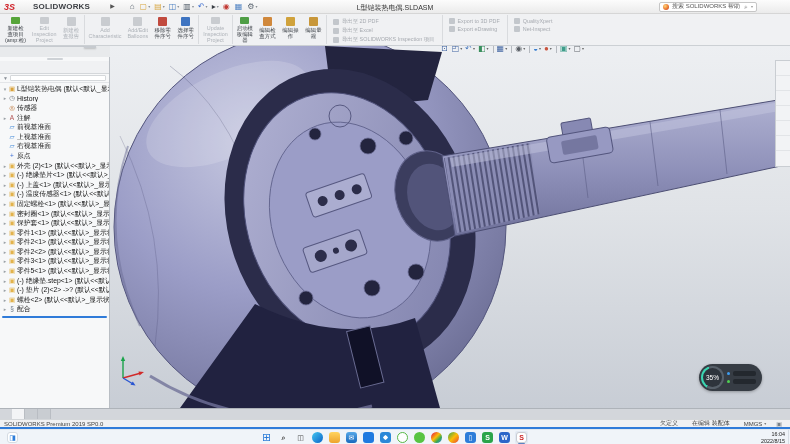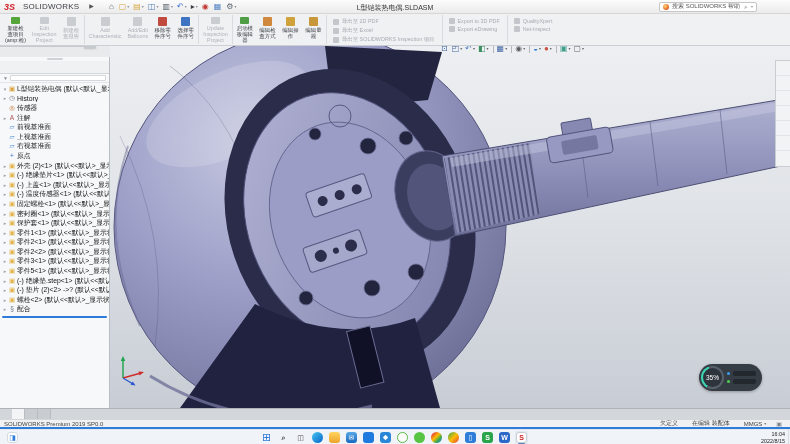--- a/index.html
+++ b/index.html
@@ -3,23 +3,23 @@
 <meta charset="utf-8">
 <style>
 *{margin:0;padding:0;box-sizing:border-box}
 html,body{background:#9aa0a8}
 .screen{position:relative;width:790px;height:444px;overflow:hidden;background:#e8eaec;
   font-family:"Liberation Sans","DejaVu Sans",sans-serif;font-size:7px;color:#222}
 
 
 .titlebar{position:absolute;left:0;top:0;width:100%;height:14px;background:linear-gradient(#fcfcfc,#ebebeb);
   border-bottom:1px solid #d6d6d6;display:flex;align-items:center;padding:0 4px;gap:3px;z-index:10}
-.logo{display:flex;gap:8px}
+.logo{display:flex;gap:18px}
 .logo-mark{color:#d1232a;font-weight:bold;font-style:italic;font-size:9px}
-.logo-text{font-weight:normal;font-size:8px;color:#3c3f44;letter-spacing:.2px}
+.logo-text{font-weight:bold;font-size:8px;color:#3c3f44;letter-spacing:.2px}
 .logo-arr{color:#555;font-size:6px;margin-left:2px}
 .qa{display:flex;align-items:center;gap:4px;margin-left:12px}
 .qa-i{display:flex;align-items:center;cursor:default}
 .qa-i .g{font-size:8px;line-height:8px}
 .qa-i .dd{font-size:4px;color:#8a8f95;margin-left:1px}
 .title{position:absolute;left:50%;top:3px;transform:translateX(-50%);font-size:7px;color:#333;white-space:nowrap}
 .right-cluster{margin-left:auto;display:flex;align-items:center;gap:5px}
 .searchbox{display:flex;align-items:center;gap:3px;background:#fff;border:1px solid #c6c6c6;border-radius:2px;height:10px;padding:0 3px;width:98px}
 .sphere{width:6px;height:6px;border-radius:50%;background:radial-gradient(circle at 35% 35%,#ffd77a,#e8702d 60%,#a33);flex:0 0 auto}
 .searchtext{font-size:6px;color:#555;white-space:nowrap;overflow:hidden;flex:1}

